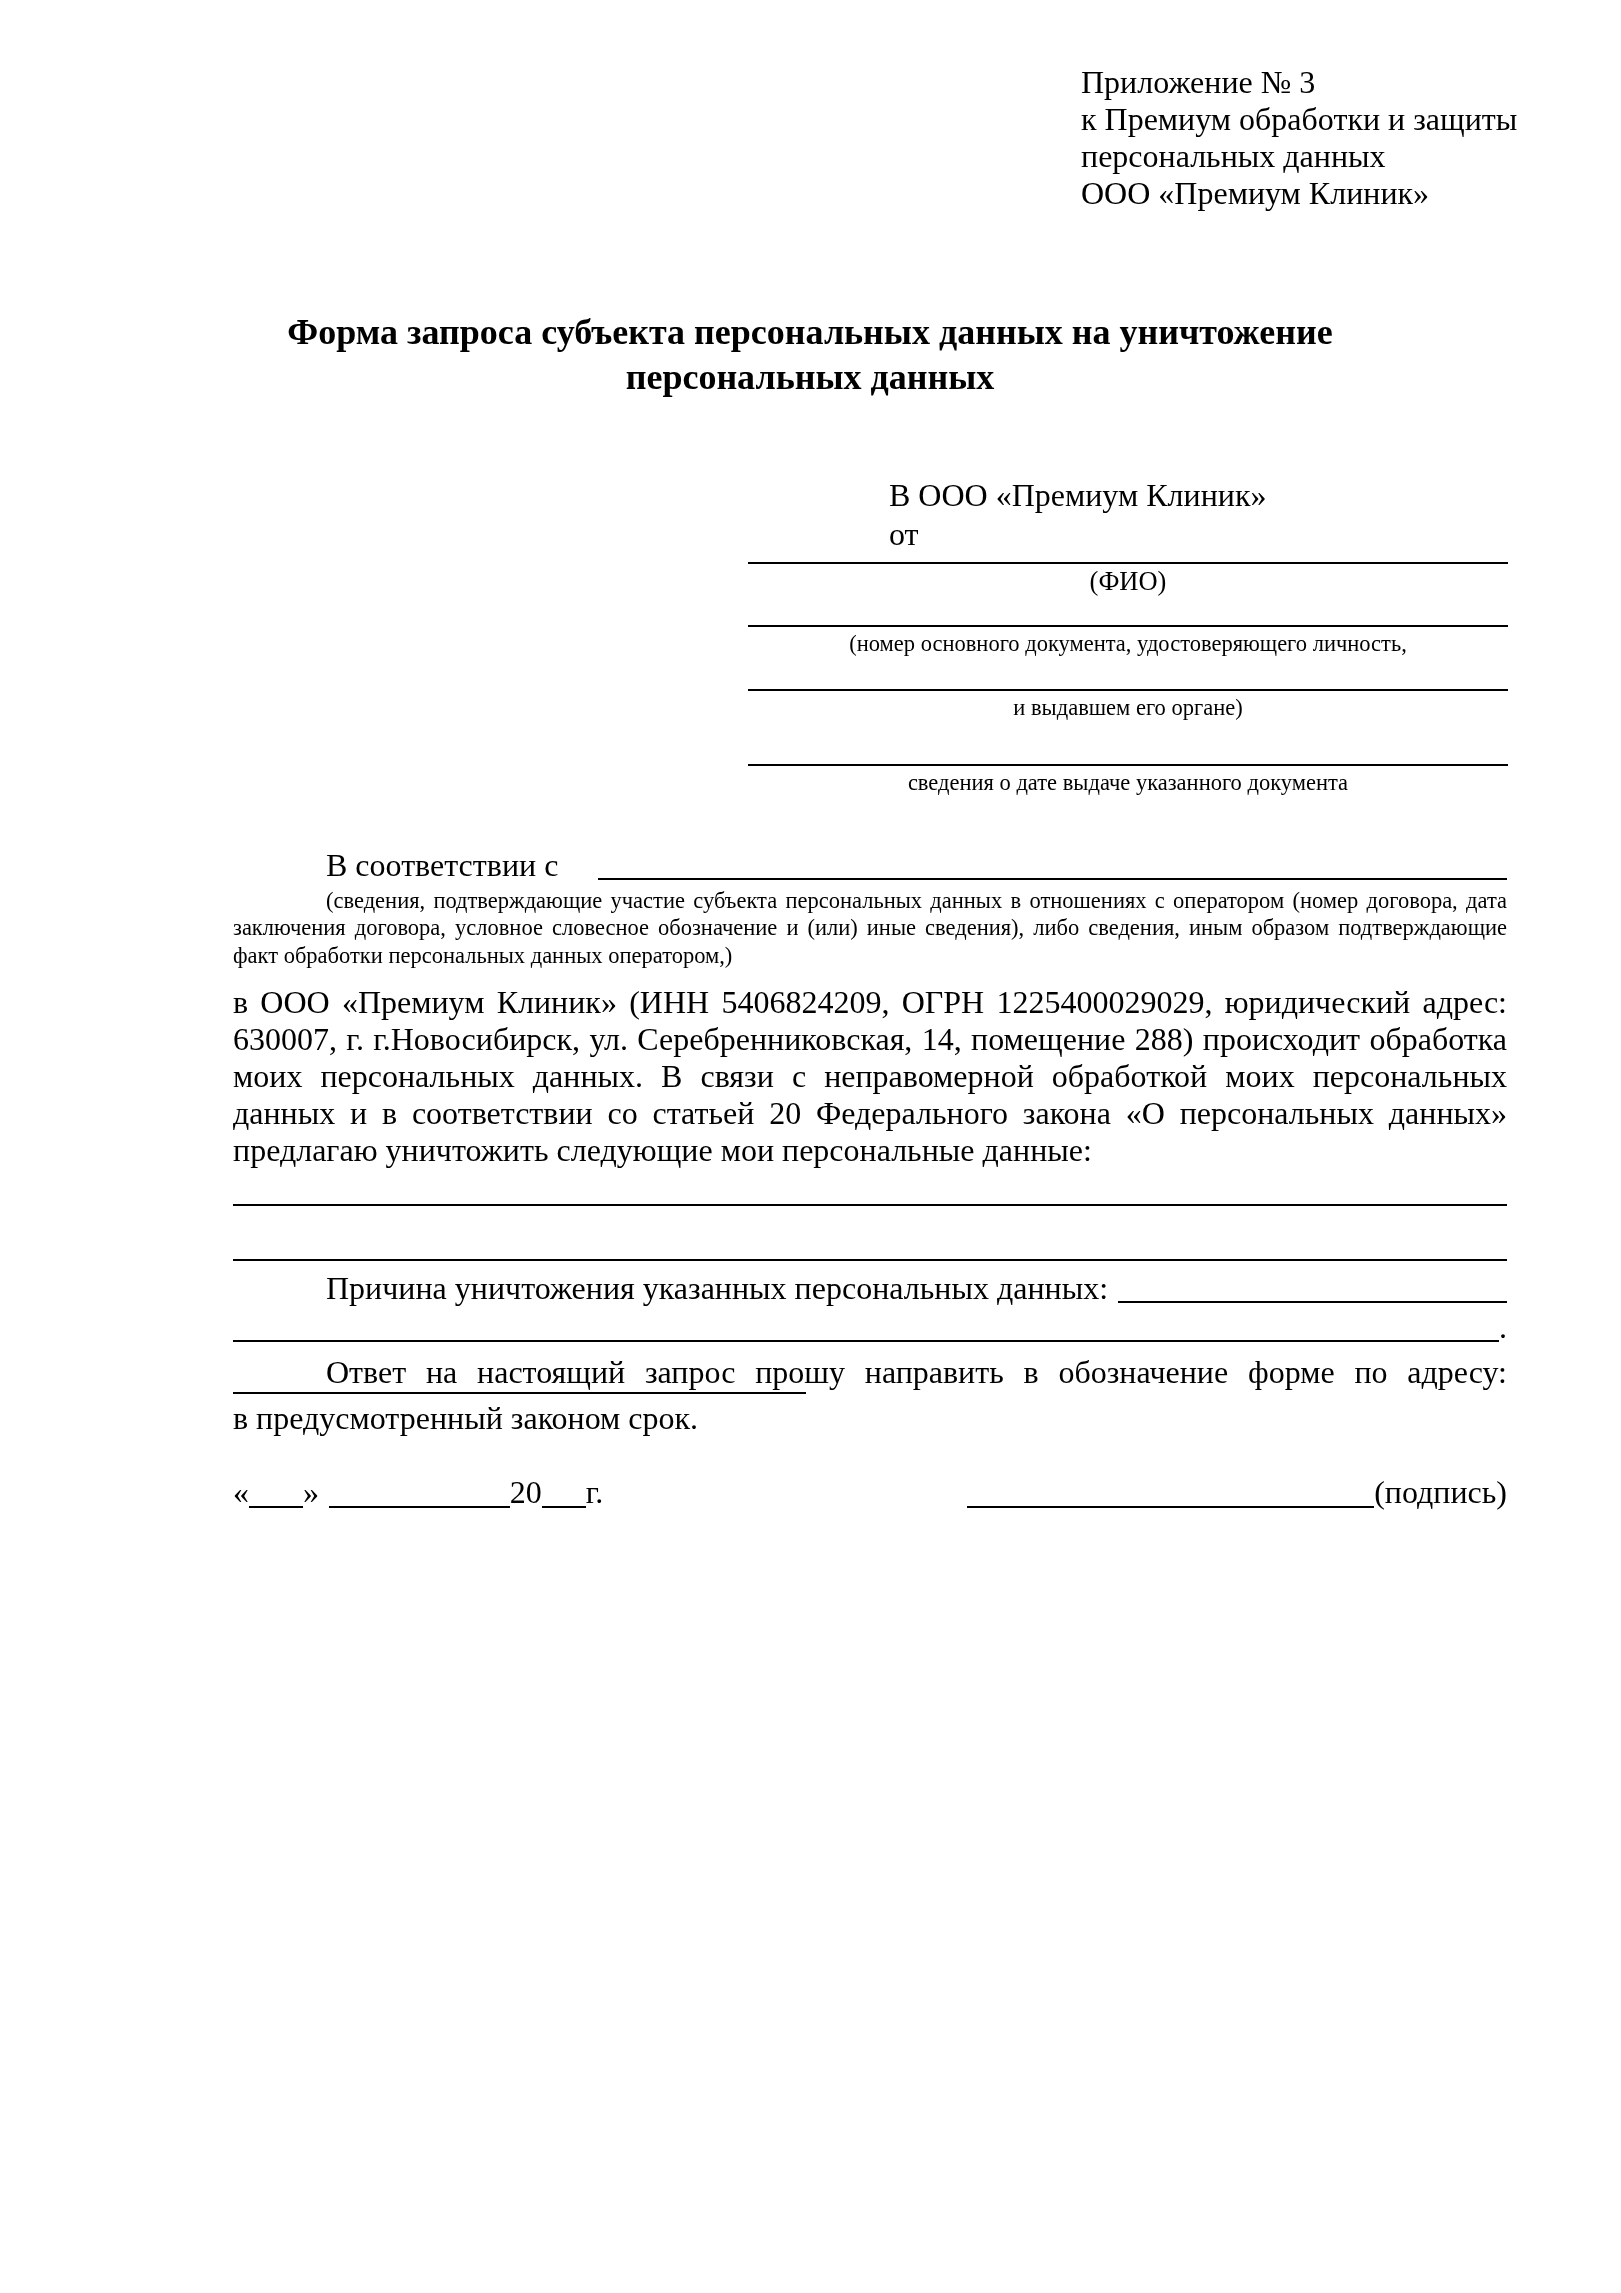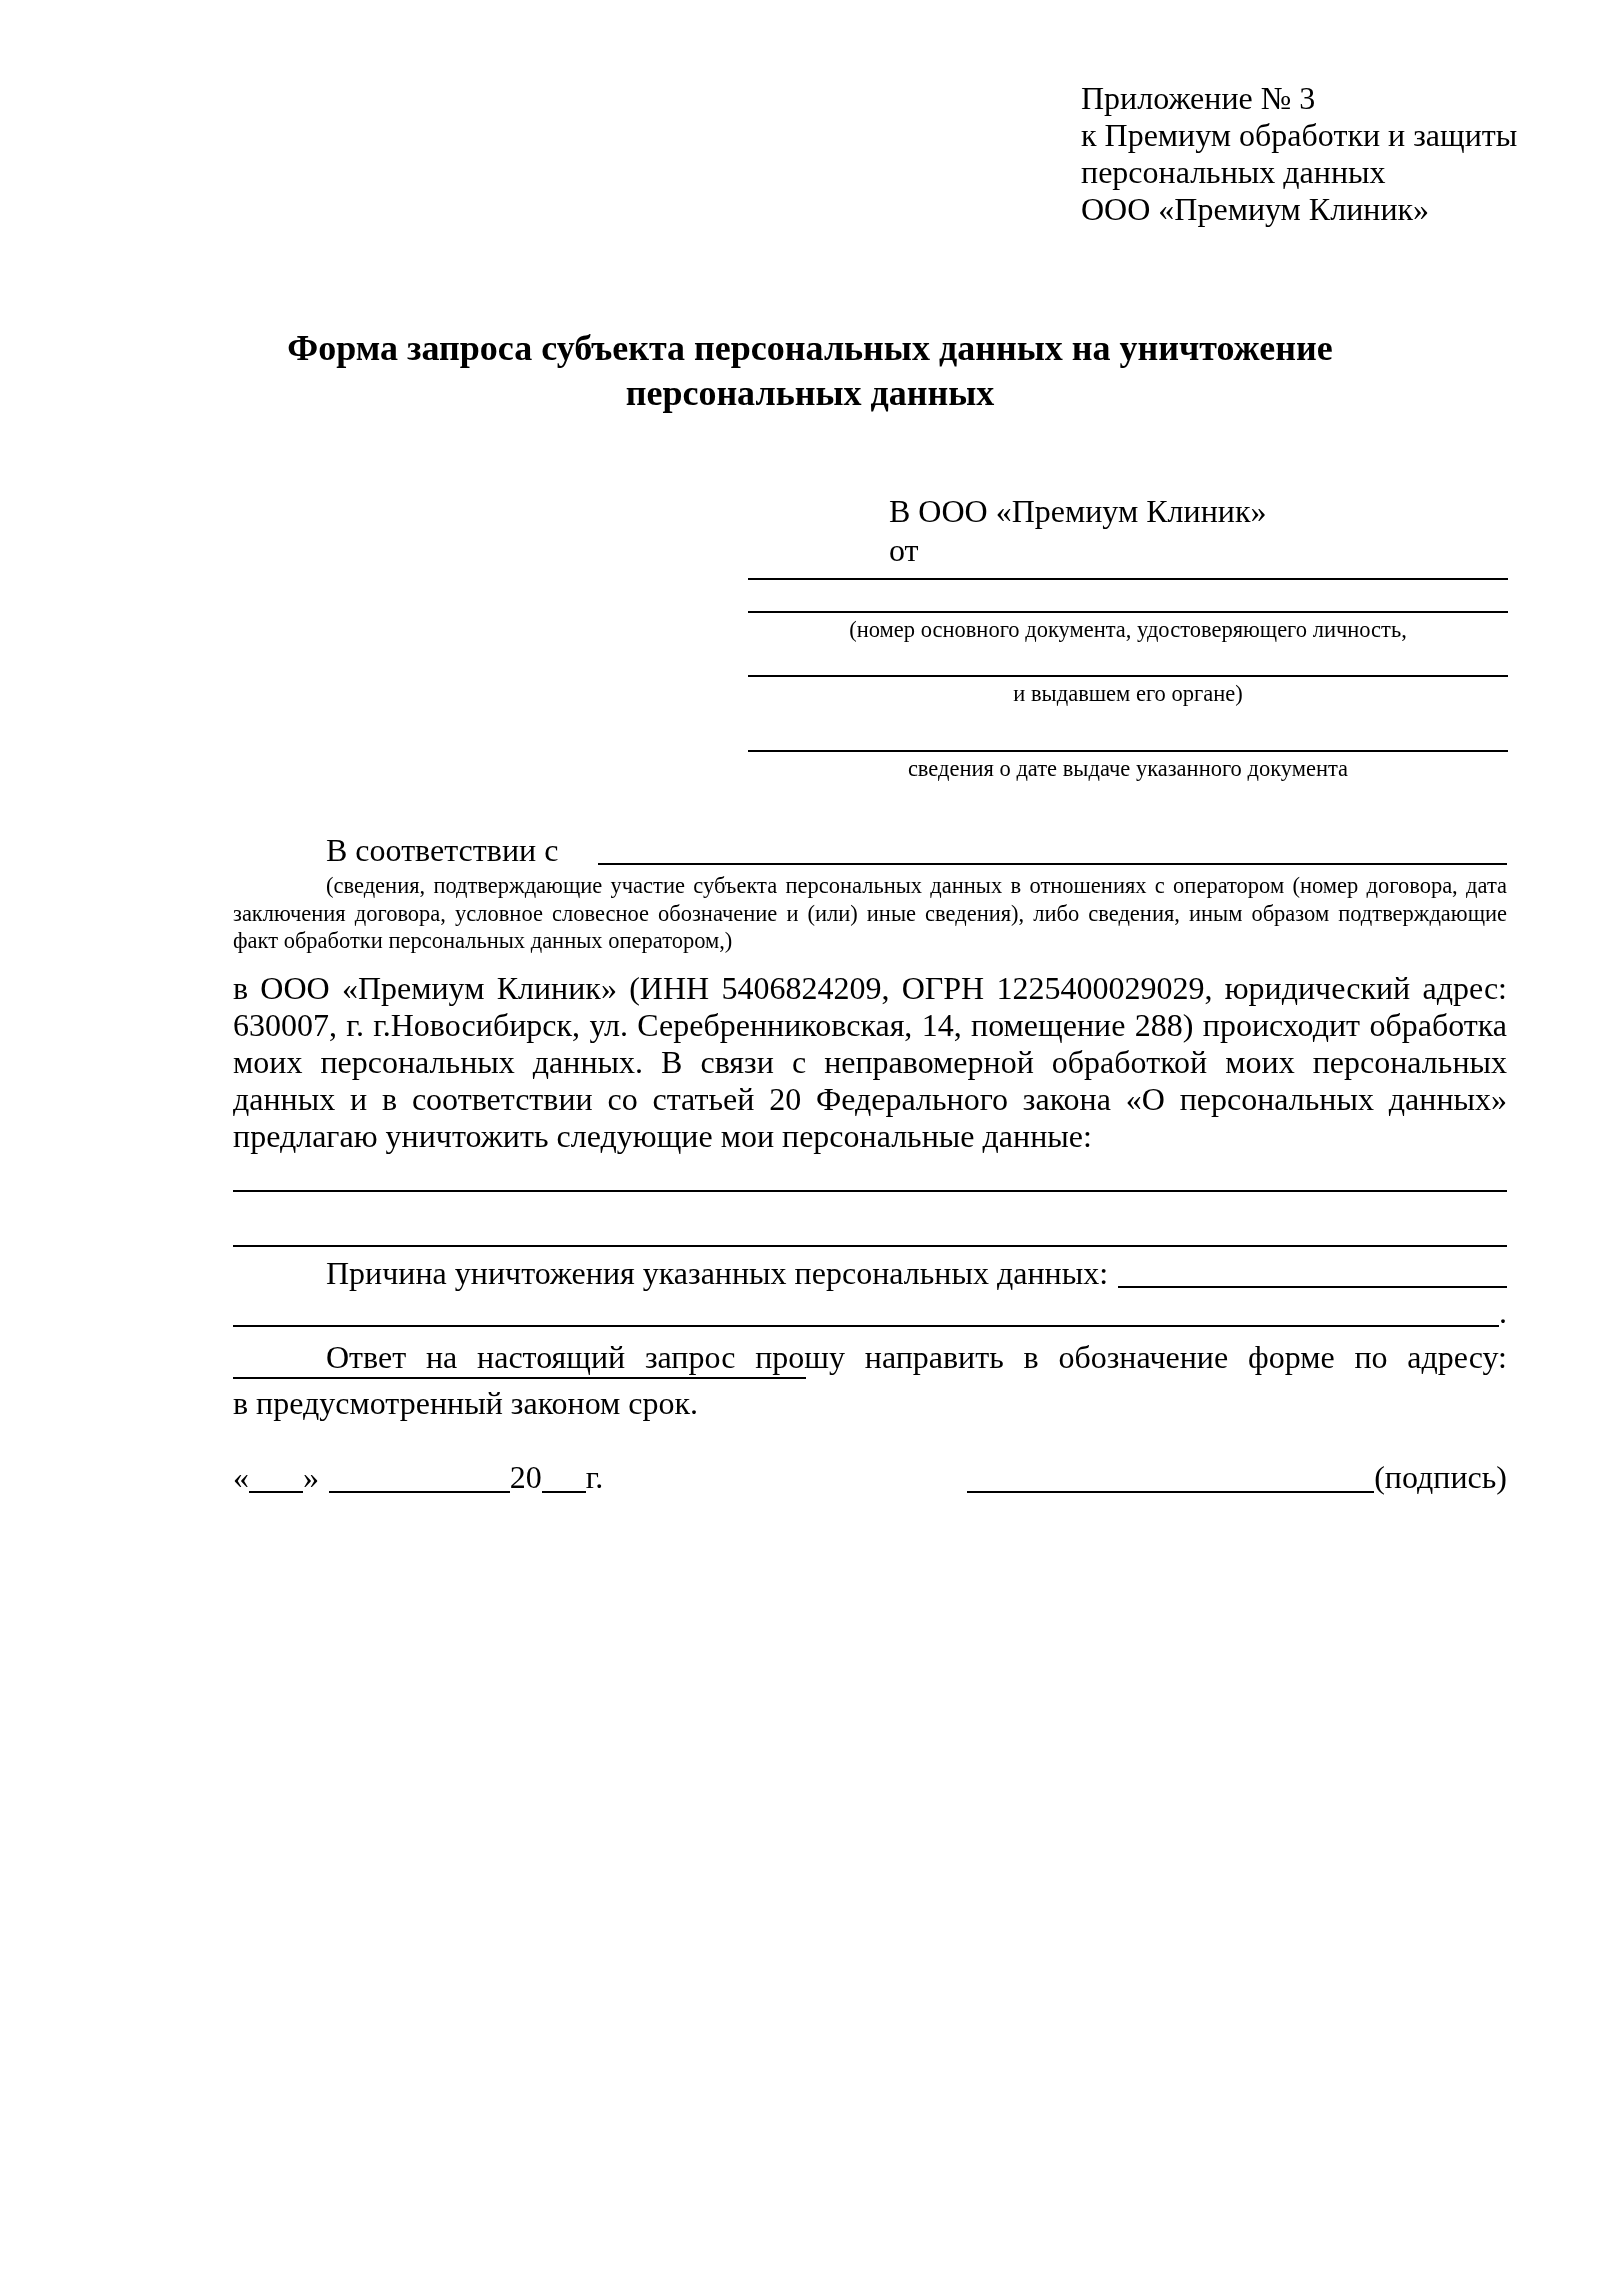--- a/index.html
+++ b/index.html
@@ -3,21 +3,21 @@
 <meta charset="utf-8">
 <style>
   html, body { margin: 0; padding: 0; background: #e8e8e8; }
   .page {
     position: relative;
     width: 1621px;
     height: 2294px;
     margin: 0 auto;
     background: #ffffff;
     box-sizing: border-box;
-    padding: 80px 114px 0 233px;
+    padding: 64px 114px 0 233px;
     font-family: "Liberation Serif", "DejaVu Serif", serif;
     font-size: 32px;
     color: #000000;
     overflow: hidden;
   }
   
   .appendix { margin-left: 848px; line-height: 37px; }
   .appendix div { white-space: nowrap; }
 
   
@@ -81,20 +81,21 @@
     <div>Форма запроса субъекта персональных данных на уничтожение</div>
     <div>персональных данных</div>
   </div>
 
   <div class="addressee">
     <div class="addr-to">В ООО «Премиум Клиник»</div>
     <div class="addr-from">от</div>
 
     <div class="addr-field f1">
       <div class="rule"></div>
+      <div class="addr-label fio">(ФИО)</div>
     </div>
 
     <div class="addr-field f2">
       <div class="rule"></div>
       <div class="addr-label">(номер основного документа, удостоверяющего личность,</div>
     </div>
 
     <div class="addr-field f4">
       <div class="rule"></div>
       <div class="addr-label">и выдавшем его органе)</div>

